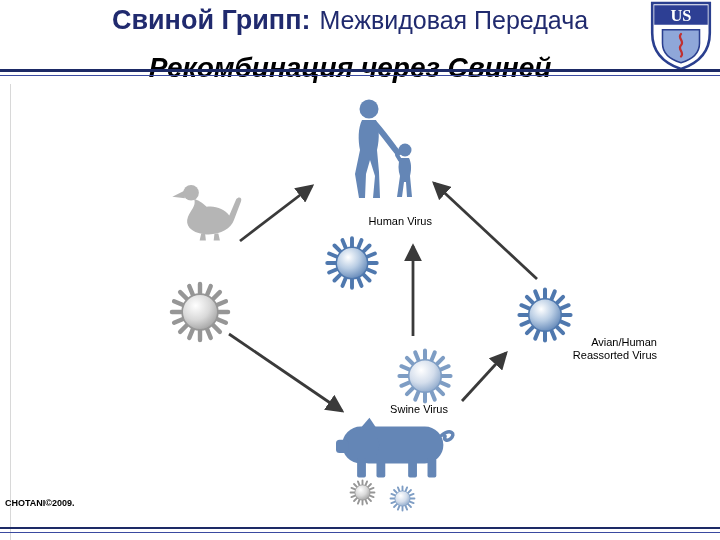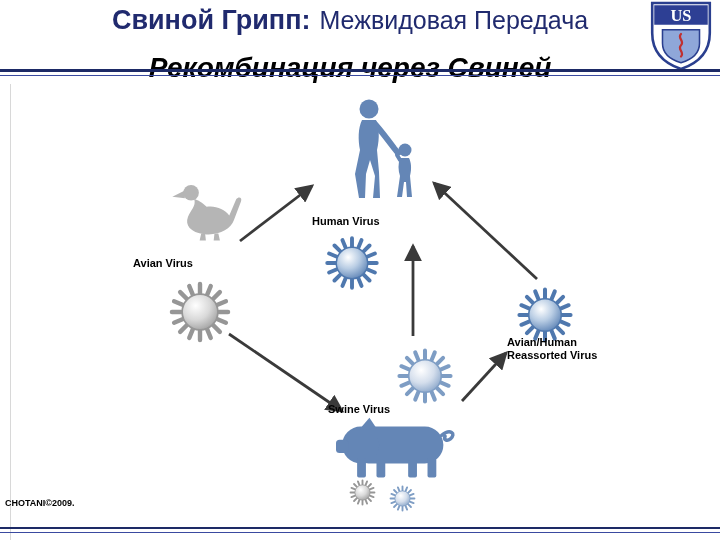--- a/index.html
+++ b/index.html
@@ -32,22 +32,22 @@
     position:absolute; left:10px; top:84px; width:1px; height:456px;
     background:#d8d8d8;
   }
   .logo {
     position:absolute; top:0px; right:6px; width:66px; height:72px;
   }
   .diagram {
     position:absolute; left:0; top:0; width:720px; height:540px;
   }
   .vlabel {
-    position:absolute; font-size:11px; font-weight:bold; color:#000;
-    text-align:left; line-height:13px; white-space:nowrap;
+    position:absolute; font-size:11px; font-weight:normal; color:#000;
+    text-align:right; line-height:13px; white-space:nowrap;
   }
   .lbl-human   { left:312px; top:215px; width:120px; }
   .lbl-avian   { left:133px; top:257px; width:120px; }
   .lbl-swine   { left:328px; top:403px; width:120px; }
   .lbl-reasst  { left:507px; top:336px; width:150px; }
   .credit {
     position:absolute; left:5px; top:498px;
     font-size:9px; font-weight:bold; color:#000; letter-spacing:0px;text-align:center;
   }
 </style>
@@ -159,21 +159,20 @@
     <g stroke="#3a3a3a" stroke-width="2.8">
       <line x1="240" y1="241" x2="312" y2="186" marker-end="url(#ah)"></line>
       <line x1="229" y1="334" x2="342" y2="411" marker-end="url(#ah)"></line>
       <line x1="413" y1="336" x2="413" y2="246" marker-end="url(#ah)"></line>
       <line x1="462" y1="401" x2="506" y2="353" marker-end="url(#ah)"></line>
       <line x1="537" y1="279" x2="434" y2="183" marker-end="url(#ah)"></line>
     </g>
   </svg>
 
   <div class="vlabel lbl-human">Human Virus</div>
-  <div class="vlabel lbl-avian">Avian Virus</div>
   <div class="vlabel lbl-reasst">
     <div>Avian/Human</div>
     <div>Reassorted Virus</div>
   </div>
   <div class="vlabel lbl-swine">Swine Virus</div>
 
   <div class="credit">CHOTANI©2009.</div>
   <div class="rule-bottom"></div>
 
 </div>

